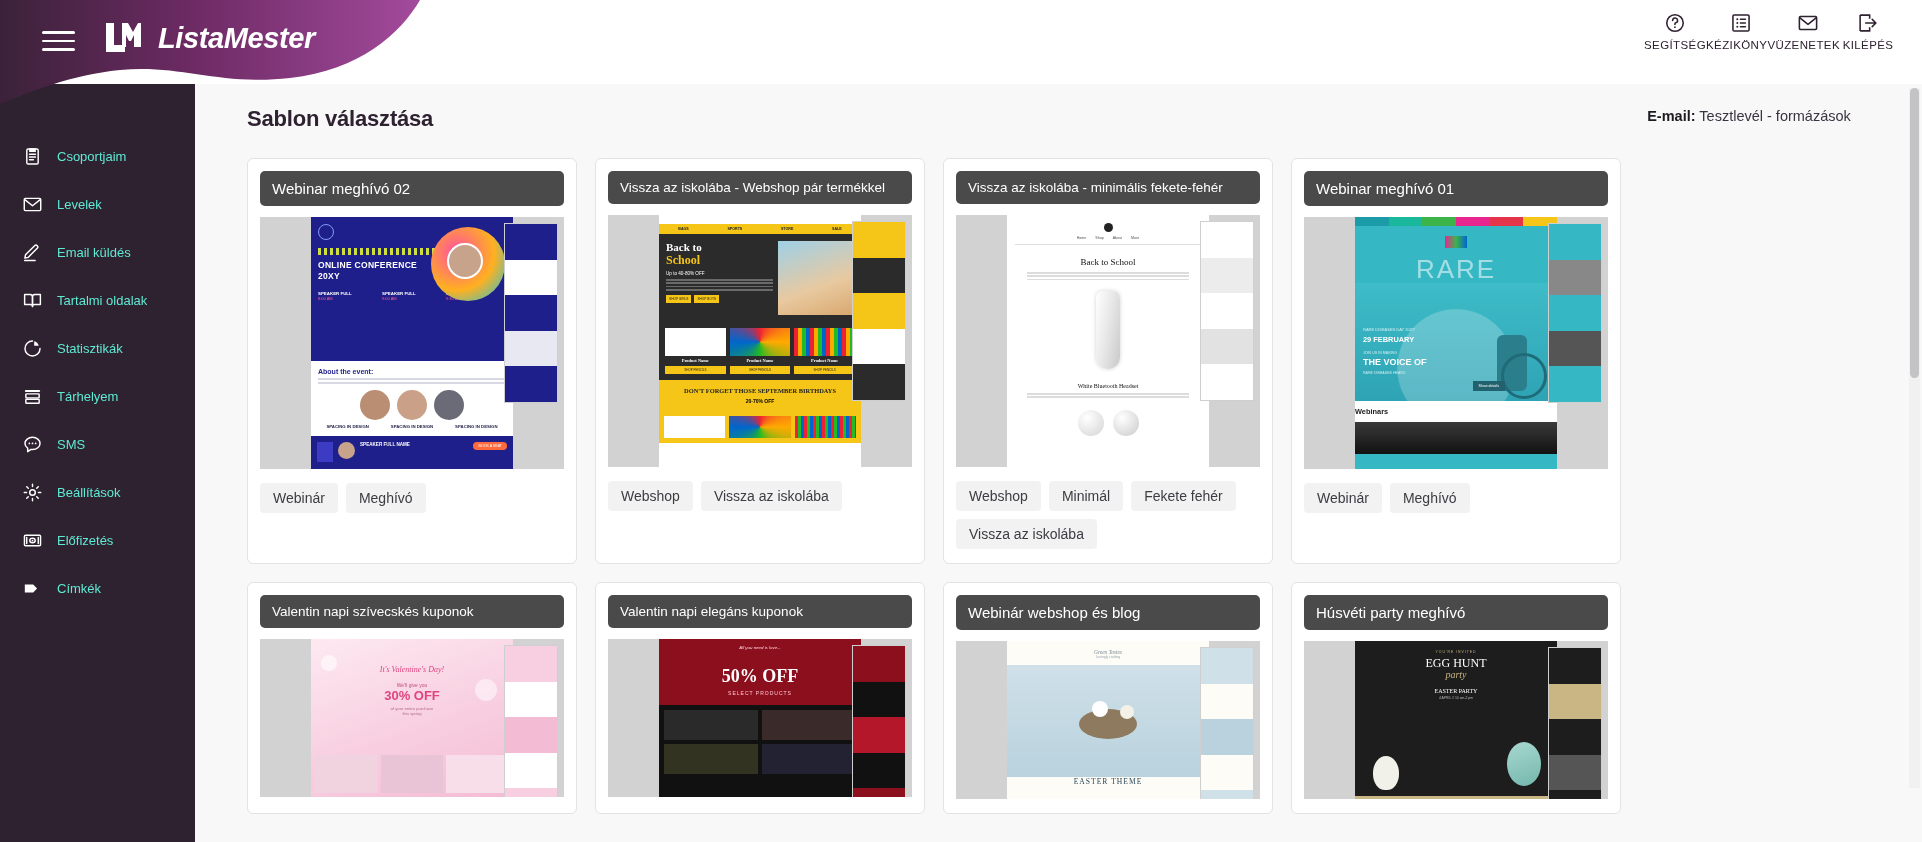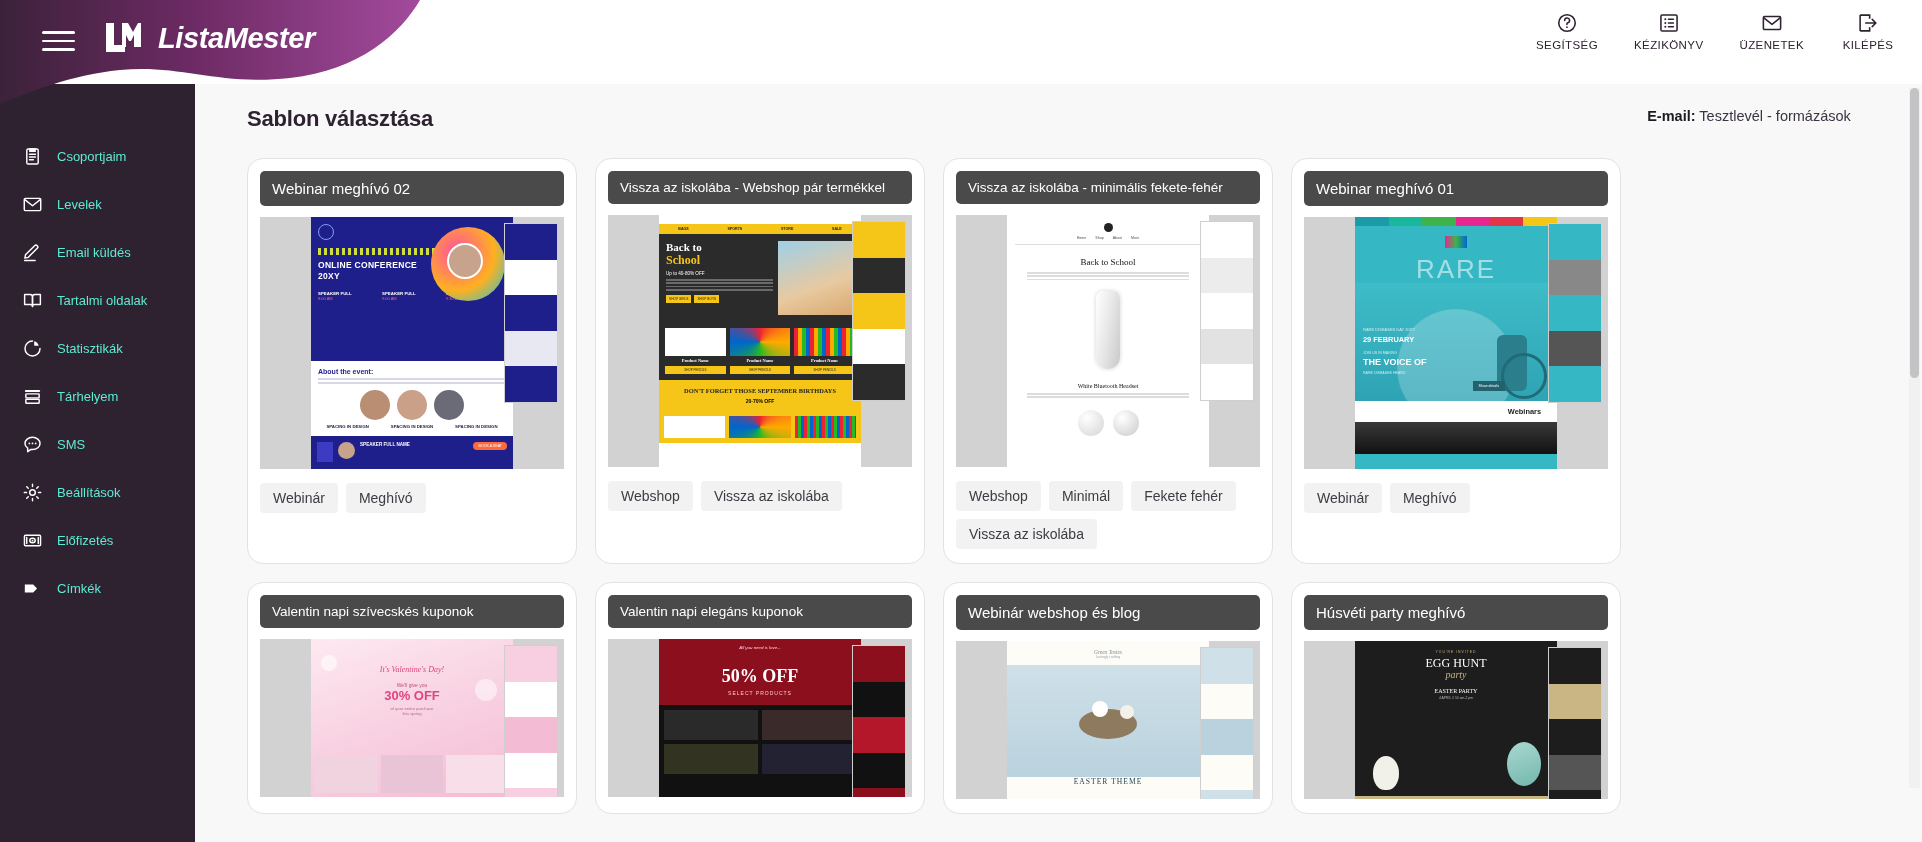--- a/index.html
+++ b/index.html
@@ -29,21 +29,21 @@
     position: absolute; left: 102px; top: 18px; z-index: 40;
     display: flex; align-items: center; gap: 16px; cursor: pointer;
   }
   .lm-mark { width: 40px; height: 40px; }
   .brandtext {
     color: #ffffff; font-size: 29px; font-weight: 700; font-style: italic;
     letter-spacing: -0.4px; white-space: nowrap;
   }
   .topnav {
     position: absolute; right: 26px; top: 12px; z-index: 40;
-    display: flex; gap: 36px; align-items: flex-start; margin-left: 14px;
+    display: flex; align-items: flex-start; margin-left: 14px;
   }
   .topnav-item {
     display: flex; flex-direction: column; align-items: center; gap: 5px;
     cursor: pointer; min-width: 56px;
   }
   .topnav-item .ic { width: 22px; height: 22px; display: block; color: #2e2230; }
   .topnav-item .lbl {
     font-size: 11.5px; color: #2e2230; letter-spacing: 0.4px; white-space: nowrap;
   }
 
@@ -75,21 +75,21 @@
     position: absolute; right: 62px; top: 22px; width: 230px;
     font-size: 14.5px; color: #3a3340; line-height: 1.42; text-align: center;
   }
   .email-info b { color: #1d1b20; font-weight: 700; }
 
   .grid {
     display: grid; grid-template-columns: repeat(4, 330px);
     gap: 18px; padding: 6px 0 0 48px;
   }
   .card {
-    background: #ffffff; border: 1px solid #e3e3e6; border-radius: 16px;
+    background: #ffffff; border: 1px solid #e3e3e6; border-radius: 6px;
     padding: 12px 12px 14px 12px; position: relative;
   }
   .card-title {
     background: #4a4a4a; color: #ffffff; border-radius: 5px;
     font-size: 15px; padding: 9px 12px; margin-bottom: 11px;
     white-space: nowrap; overflow: hidden; text-overflow: ellipsis;
     cursor: pointer;
   }
   .card-title.small { font-size: 13.5px; }
   .preview {
@@ -464,21 +464,21 @@
                 <div style="position:relative;height:118px;margin-top:-2px;background:radial-gradient(circle at 50% 72%,rgba(255,255,255,.22) 0 44%,rgba(0,0,0,0) 45%),linear-gradient(180deg,#3ebcc8,#2ea3b4)">
                   <div style="position:absolute;left:8px;top:44px;font-size:4px;color:#cfeff3">RARE DISEASES DAY 20XY</div>
                   <div style="position:absolute;left:8px;top:52px;font-size:7.4px;color:#fff;font-weight:700">29 FEBRUARY</div>
                   <div style="position:absolute;left:8px;top:68px;font-size:3.6px;color:#cfeff3">JOIN US IN MAKING</div>
                   <div style="position:absolute;left:8px;top:74px;font-size:9px;color:#fff;font-weight:700">THE VOICE OF</div>
                   <div style="position:absolute;left:8px;top:88px;font-size:3.6px;color:#cfeff3">RARE DISEASES HEARD</div>
                   <div style="position:absolute;right:30px;top:52px;width:30px;height:56px;background:#2b7e8c;border-radius:6px"></div>
                   <div style="position:absolute;right:10px;bottom:2px;width:46px;height:46px;border:3px solid #1f6b78;border-radius:50%"></div>
                   <div style="position:absolute;right:52px;top:98px;background:#22626e;color:#fff;font-size:3.6px;padding:3px 6px">Show details</div>
                 </div>
-                <div style="background:#fff;text-align:right;padding:6px 16px;font-size:7.4px;font-weight:700;color:#222">Webinars</div>
+                <div style="background:#fff;text-align:left;padding:6px 0;font-size:7.4px;font-weight:700;color:#222">Webinars</div>
                 <div style="height:32px;background:linear-gradient(180deg,#3a3a3a,#111)"></div>
               </div>
             </div>
             <div class="thumb-side">
               <div style="height:20%;background:#36b7c4"></div>
               <div style="height:20%;background:#888"></div>
               <div style="height:20%;background:#36b7c4"></div>
               <div style="height:20%;background:#555"></div>
               <div style="height:20%;background:#36b7c4"></div>
             </div>

